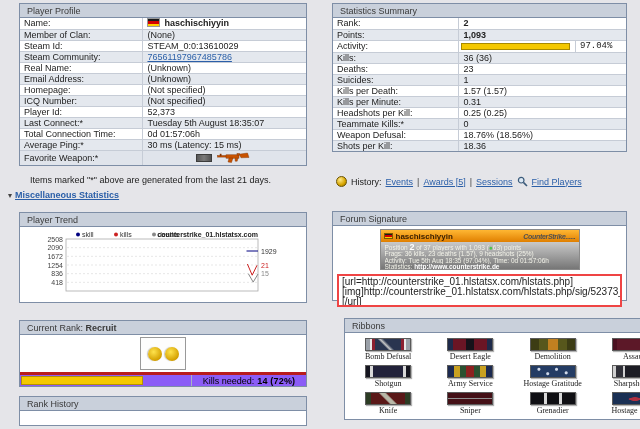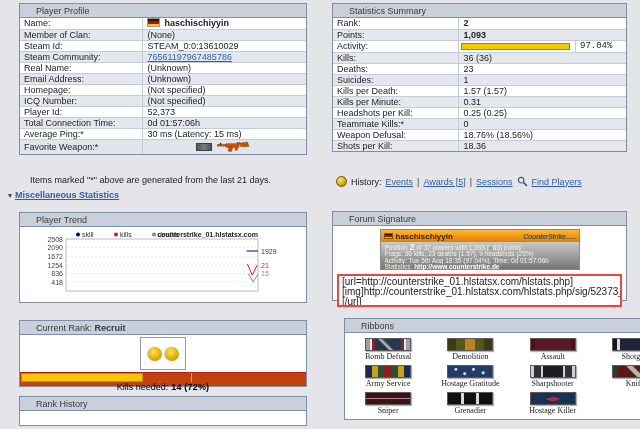--- a/index.html
+++ b/index.html
@@ -1,20 +1,20 @@
 <!DOCTYPE html>
 <html><head>
 <meta charset="utf-8">
 <style>
   * { margin:0; padding:0; box-sizing:border-box; }
   html,body { width:640px; height:429px; }
   body { background:#e5e5e9; font-family:"Liberation Sans", sans-serif; position:relative; overflow:hidden; }
 
   .panel { position:absolute; background:#fff; border:1px solid #7e8ea6; }
-  .panel-header { background:#c9d0db; border-bottom:1px solid #7e8ea6; font-size:9px; color:#3a3a3a; padding:2px 16px; height:14px; line-height:10px; white-space:nowrap; }
+  .panel-header { background:#c9d0db; border-bottom:1px solid #7e8ea6; font-size:9px; color:#3a3a3a; padding:2px 7px; height:14px; line-height:10px; white-space:nowrap; }
 
   table.datatable { width:100%; border-collapse:collapse; table-layout:fixed; }
   .datatable td { font-size:9px; color:#222; padding:0 4px; height:11px; line-height:10px; border-bottom:1px solid #c6ccd6; white-space:nowrap; overflow:hidden; }
   .datatable tr:last-child td { border-bottom:none;margin-left:39px; }
   .datatable td.lbl { width:43%; border-right:1px solid #c6ccd6; }
   .datatable tr:nth-child(even) { background:#e4e8ee; }
   .datatable tr.shaded { background:#e0e4eb; }
 
   a { color:#2b5fa8; text-decoration:underline; cursor:pointer; }
 
@@ -54,21 +54,21 @@
   .sig-rank { font-size:9px; font-weight:bold; color:#fff; }
   .sig-dot { color:#4ec44e; }
   .sig-url { color:#fff; font-weight:bold; text-decoration:underline; }
 
   .bbcode { margin:4px 4px 0 4px; height:33px; background:#fff; border:2px solid #ef4444; font-size:10px; line-height:10px; padding:1px 3px; white-space:pre-wrap; overflow:hidden; color:#222; }
 
   #current-rank .rank-body { height:37px; display:flex; align-items:center; justify-content:center; }
   .insignia { width:46px; height:33px; border:1px solid #999; display:flex; align-items:center; justify-content:center; gap:3px; background:#fdfdfd; }
   .insignia .dot { width:14px; height:14px; border-radius:50%;
     background:radial-gradient(circle at 40% 35%,#ffe34d,#d4a000 70%,#9a7300); box-shadow:-1px 0 1px rgba(0,0,0,.25); }
-  .rank-footer { display:flex; border-top:1px solid #b91c1c; background:#c2410c; height:14px;flex-direction:column; }
+  .rank-footer { display:flex; border-top:3px solid #b91c1c; background:#8b5cf6; height:14px; }
   .rank-track { width:172px; border-right:1px solid #aab2be; display:flex; align-items:center; padding:0 1px; }
   .rank-bar { height:9px; background:#f4c800; border:1px solid #b39200; }
   .rank-needed { flex:1; font-size:9px; display:flex; align-items:center; justify-content:center; gap:3px; }
   .rank-needed b { letter-spacing:0.2px; }
 
   .ribbon-grid { display:grid; grid-template-columns:repeat(4,1fr); row-gap:4px; padding:5px 2px 4px 2px; }
   .ribbon-cell { text-align:center; }
   .ribbon-img { width:46px; height:13px; margin:0 auto; border:1px solid #5a5a5a; box-shadow:1px 1px 1px rgba(0,0,0,.3); }
   .ribbon-label { font-family:"Liberation Serif", serif; font-size:8px; color:#222; margin-top:1px; white-space:nowrap; }
 
@@ -111,20 +111,24 @@
             <td class="lbl">Homepage:</td>
             <td class="val">(Not specified)</td>
           </tr>
           <tr>
             <td class="lbl">ICQ Number:</td>
             <td class="val">(Not specified)</td>
           </tr>
           <tr>
             <td class="lbl">Player Id:</td>
             <td class="val">52,373</td>
+          </tr>
+          <tr>
+            <td class="lbl">Last Connect:*</td>
+            <td class="val">Tuesday 5th August 18:35:07</td>
           </tr>
           <tr>
             <td class="lbl">Total Connection Time:</td>
             <td class="val">0d 01:57:06h</td>
           </tr>
           <tr>
             <td class="lbl">Average Ping:*</td>
             <td class="val">30 ms (Latency: 15 ms)</td>
           </tr>
           <tr class="shaded">
@@ -306,20 +310,24 @@
   </section>
 
   <section class="panel" id="ribbons" style="left:332px; top:318px; width:335px;margin-left:12px;">
     <div class="panel-header">Ribbons</div>
     <div class="ribbon-grid" id="ribbon-grid">
         <div class="ribbon-cell">
           <div class="ribbon-img" style="background: linear-gradient(45deg, transparent 40%, rgb(200, 200, 200) 45%, transparent 52%), linear-gradient(90deg, rgb(154, 160, 168) 0px, rgb(154, 160, 168) 8%, rgb(232, 232, 232) 8%, rgb(232, 232, 232) 13%, rgb(140, 32, 48) 13%, rgb(140, 32, 48) 20%, rgb(42, 53, 80) 20%, rgb(42, 53, 80) 80%, rgb(140, 32, 48) 80%, rgb(140, 32, 48) 87%, rgb(232, 232, 232) 87%, rgb(232, 232, 232) 92%, rgb(154, 160, 168) 92%);"></div>
           <div class="ribbon-label">Bomb Defusal</div>
         </div>
         <div class="ribbon-cell">
+          <div class="ribbon-img" style="background: linear-gradient(90deg, rgb(30, 42, 74) 0px, rgb(30, 42, 74) 12%, rgb(106, 21, 37) 12%, rgb(106, 21, 37) 42%, rgb(22, 18, 26) 42%, rgb(22, 18, 26) 58%, rgb(106, 21, 37) 58%, rgb(106, 21, 37) 88%, rgb(30, 42, 74) 88%);"></div>
+          <div class="ribbon-label">Desert Eagle</div>
+        </div>
+        <div class="ribbon-cell">
           <div class="ribbon-img" style="background: linear-gradient(90deg, rgb(60, 60, 20) 0px, rgb(60, 60, 20) 18%, rgb(87, 87, 28) 18%, rgb(87, 87, 28) 38%, rgb(192, 128, 32) 38%, rgb(192, 128, 32) 62%, rgb(87, 87, 28) 62%, rgb(87, 87, 28) 82%, rgb(60, 60, 20) 82%);"></div>
           <div class="ribbon-label">Demolition</div>
         </div>
         <div class="ribbon-cell">
           <div class="ribbon-img" style="background: linear-gradient(90deg, rgb(74, 16, 32) 0px, rgb(74, 16, 32) 10%, rgb(92, 24, 40) 10%, rgb(92, 24, 40) 90%, rgb(74, 16, 32) 90%);"></div>
           <div class="ribbon-label">Assault</div>
         </div>
         <div class="ribbon-cell">
           <div class="ribbon-img" style="background: linear-gradient(90deg, rgb(21, 21, 31) 0px, rgb(21, 21, 31) 10%, rgb(216, 216, 216) 10%, rgb(216, 216, 216) 16%, rgb(34, 34, 58) 16%, rgb(34, 34, 58) 84%, rgb(216, 216, 216) 84%, rgb(216, 216, 216) 90%, rgb(21, 21, 31) 90%);"></div>
           <div class="ribbon-label">Shotgun</div>

